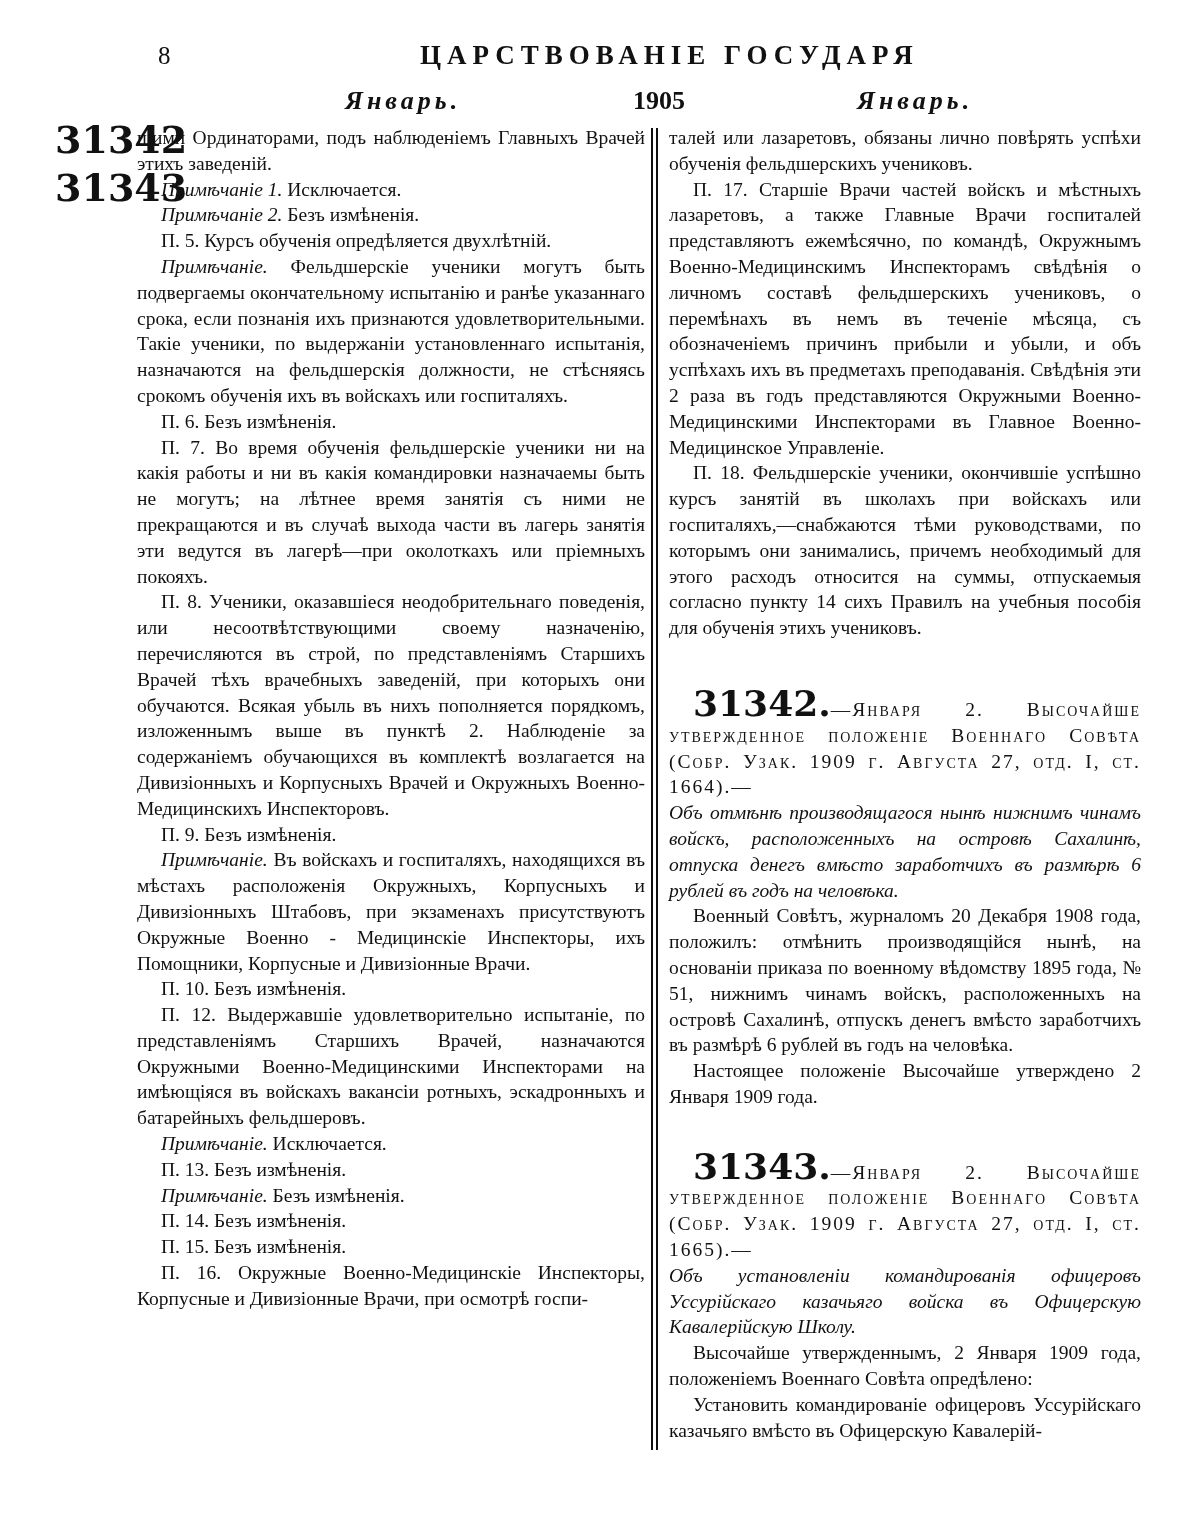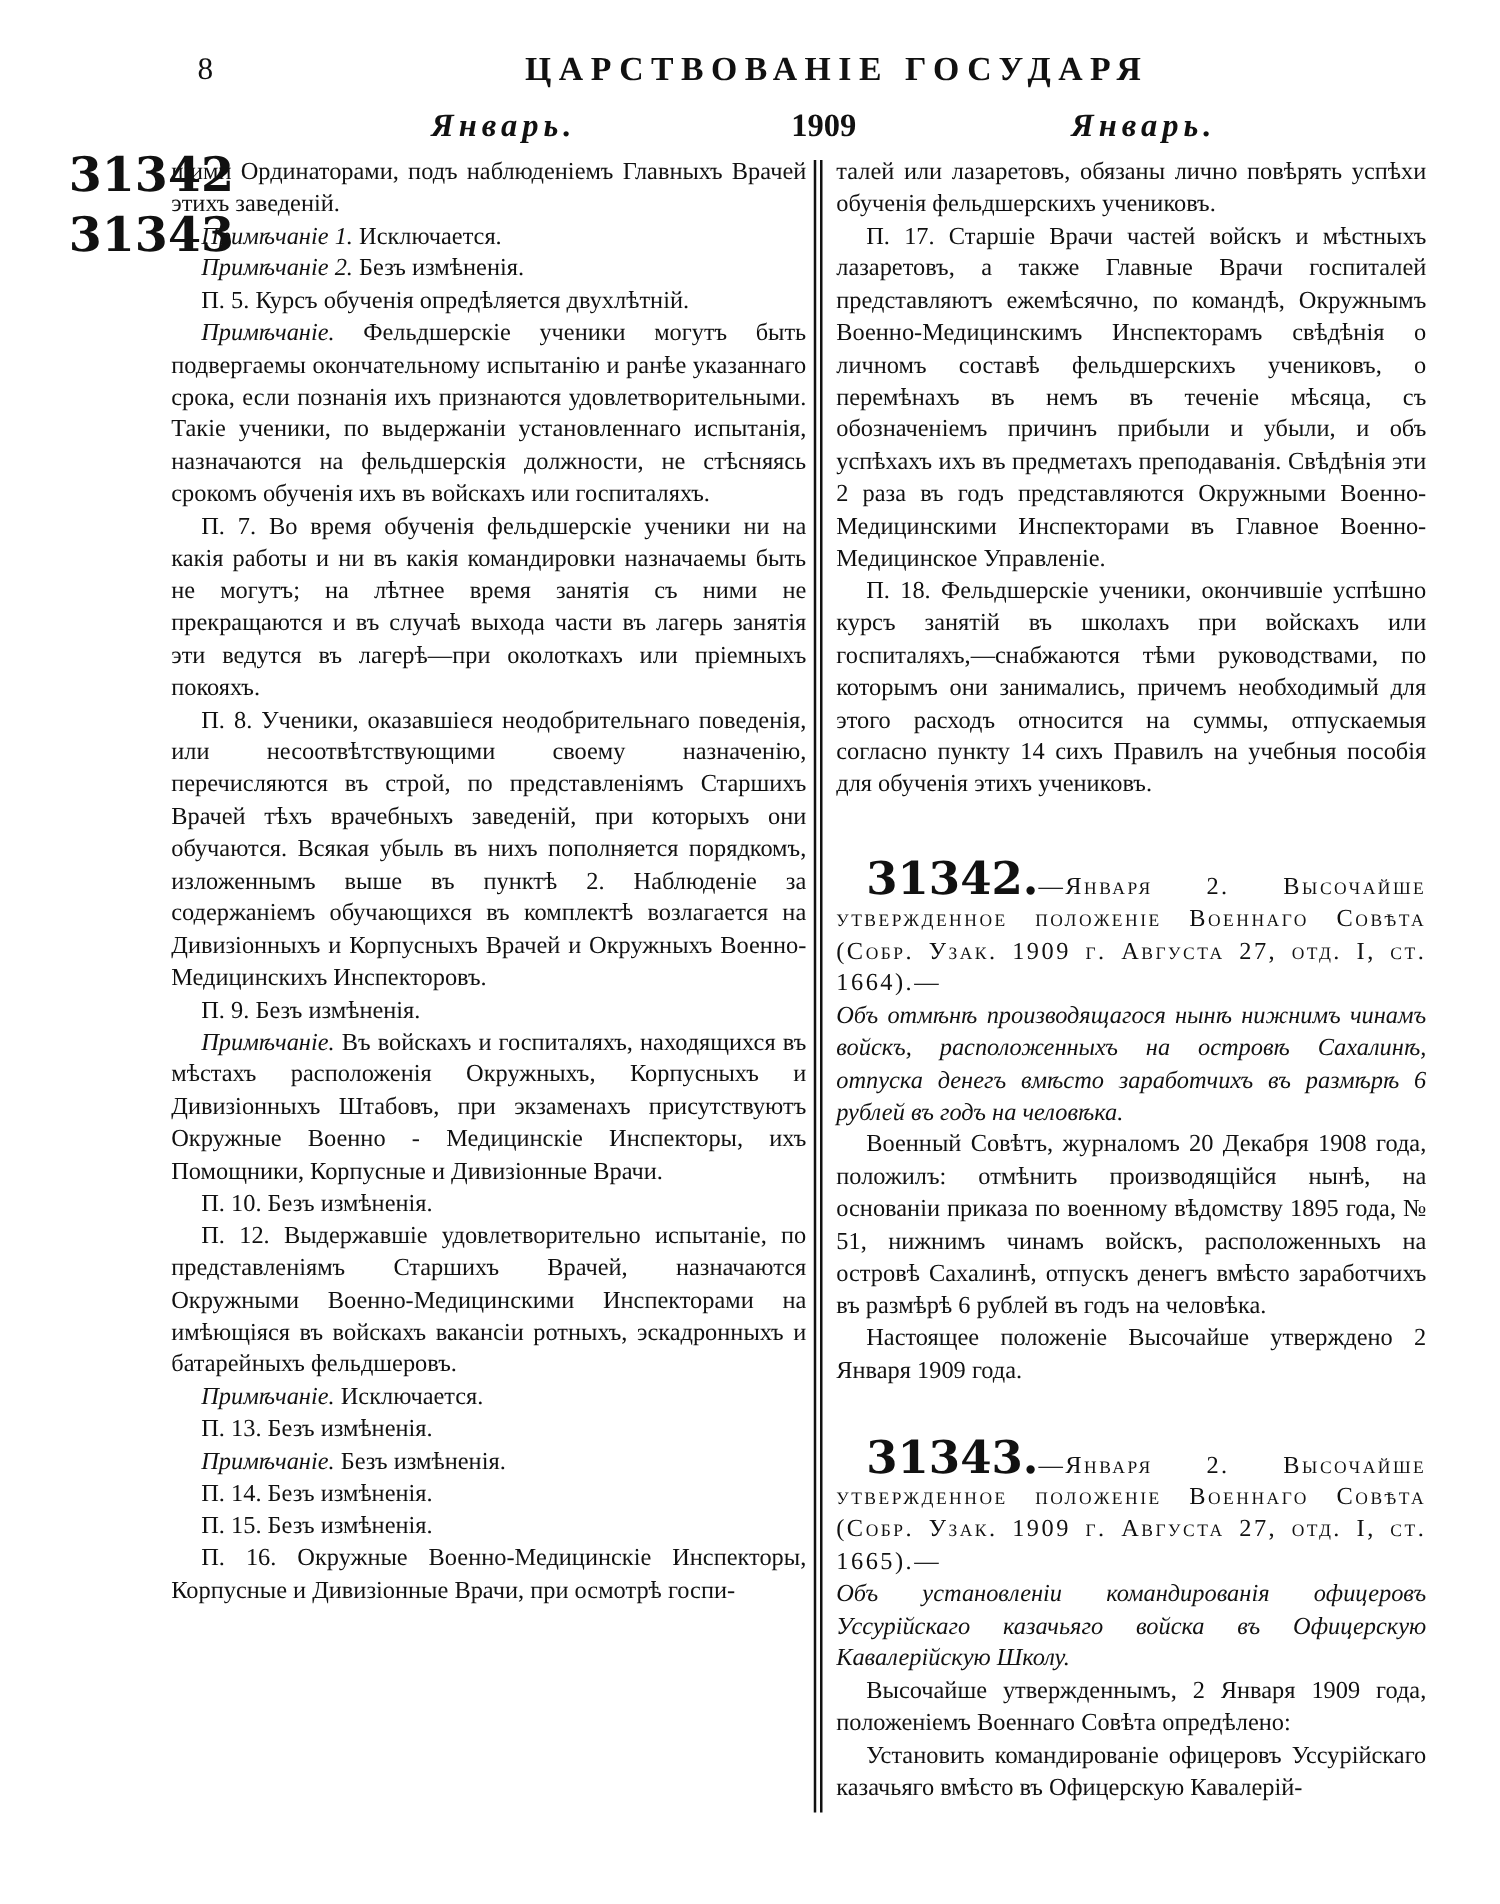--- a/index.html
+++ b/index.html
@@ -24,35 +24,36 @@
   .smallcaps { font-variant:small-caps; letter-spacing:2px; }
   .gap-1 { height:50px; }
   .gap-2 { height:44px; }
 </style>
 </head>
 <body>
 
 <div class="page-number">8</div>
 <div class="running-title">ЦАРСТВОВАНІЕ ГОСУДАРЯ</div>
 <div class="month-left">Январь.</div>
-<div class="year">1909</div>
+<div class="year">1905</div>
 <div class="month-right">Январь.</div>
 
 <div class="margin-num" style="left:55px; top:117px;">31342</div>
 <div class="margin-num" style="left:55px; top:165px;">31343</div>
 
 <div class="divider"></div>
 <div class="divider2"></div>
 
 <div class="col col-left">
   <p>шими Ординаторами, подъ наблюденіемъ Главныхъ Врачей этихъ заведеній.</p>
   <p class="indent"><span class="it">Примѣчаніе 1.</span><span> Исключается.</span></p>
   <p class="indent"><span class="it">Примѣчаніе 2.</span><span> Безъ измѣненія.</span></p>
   <p class="indent">П. 5. Курсъ обученія опредѣляется двухлѣтній.</p>
   <p class="indent"><span class="it">Примѣчаніе.</span><span> Фельдшерскіе ученики могутъ быть подвергаемы окончательному испытанію и ранѣе указаннаго срока, если познанія ихъ признаются удовлетворительными. Такіе ученики, по выдержаніи установленнаго испытанія, назначаются на фельдшерскія должности, не стѣсняясь срокомъ обученія ихъ въ войскахъ или госпиталяхъ.</span></p>
+  <p class="indent">П. 6. Безъ измѣненія.</p>
   <p class="indent">П. 7. Во время обученія фельдшерскіе ученики ни на какія работы и ни въ какія командировки назначаемы быть не могутъ; на лѣтнее время занятія съ ними не прекращаются и въ случаѣ выхода части въ лагерь занятія эти ведутся въ лагерѣ—при околоткахъ или пріемныхъ покояхъ.</p>
   <p class="indent">П. 8. Ученики, оказавшіеся неодобрительнаго поведенія, или несоотвѣтствующими своему назначенію, перечисляются въ строй, по представленіямъ Старшихъ Врачей тѣхъ врачебныхъ заведеній, при которыхъ они обучаются. Всякая убыль въ нихъ пополняется порядкомъ, изложеннымъ выше въ пунктѣ 2. Наблюденіе за содержаніемъ обучающихся въ комплектѣ возлагается на Дивизіонныхъ и Корпусныхъ Врачей и Окружныхъ Военно-Медицинскихъ Инспекторовъ.</p>
   <p class="indent">П. 9. Безъ измѣненія.</p>
   <p class="indent"><span class="it">Примѣчаніе.</span><span> Въ войскахъ и госпиталяхъ, находящихся въ мѣстахъ расположенія Окружныхъ, Корпусныхъ и Дивизіонныхъ Штабовъ, при экзаменахъ присутствуютъ Окружные Военно - Медицинскіе Инспекторы, ихъ Помощники, Корпусные и Дивизіонные Врачи.</span></p>
   <p class="indent">П. 10. Безъ измѣненія.</p>
   <p class="indent">П. 12. Выдержавшіе удовлетворительно испытаніе, по представленіямъ Старшихъ Врачей, назначаются Окружными Военно-Медицинскими Инспекторами на имѣющіяся въ войскахъ вакансіи ротныхъ, эскадронныхъ и батарейныхъ фельдшеровъ.</p>
   <p class="indent"><span class="it">Примѣчаніе.</span><span> Исключается.</span></p>
   <p class="indent">П. 13. Безъ измѣненія.</p>
   <p class="indent"><span class="it">Примѣчаніе.</span><span> Безъ измѣненія.</span></p>
   <p class="indent">П. 14. Безъ измѣненія.</p>

